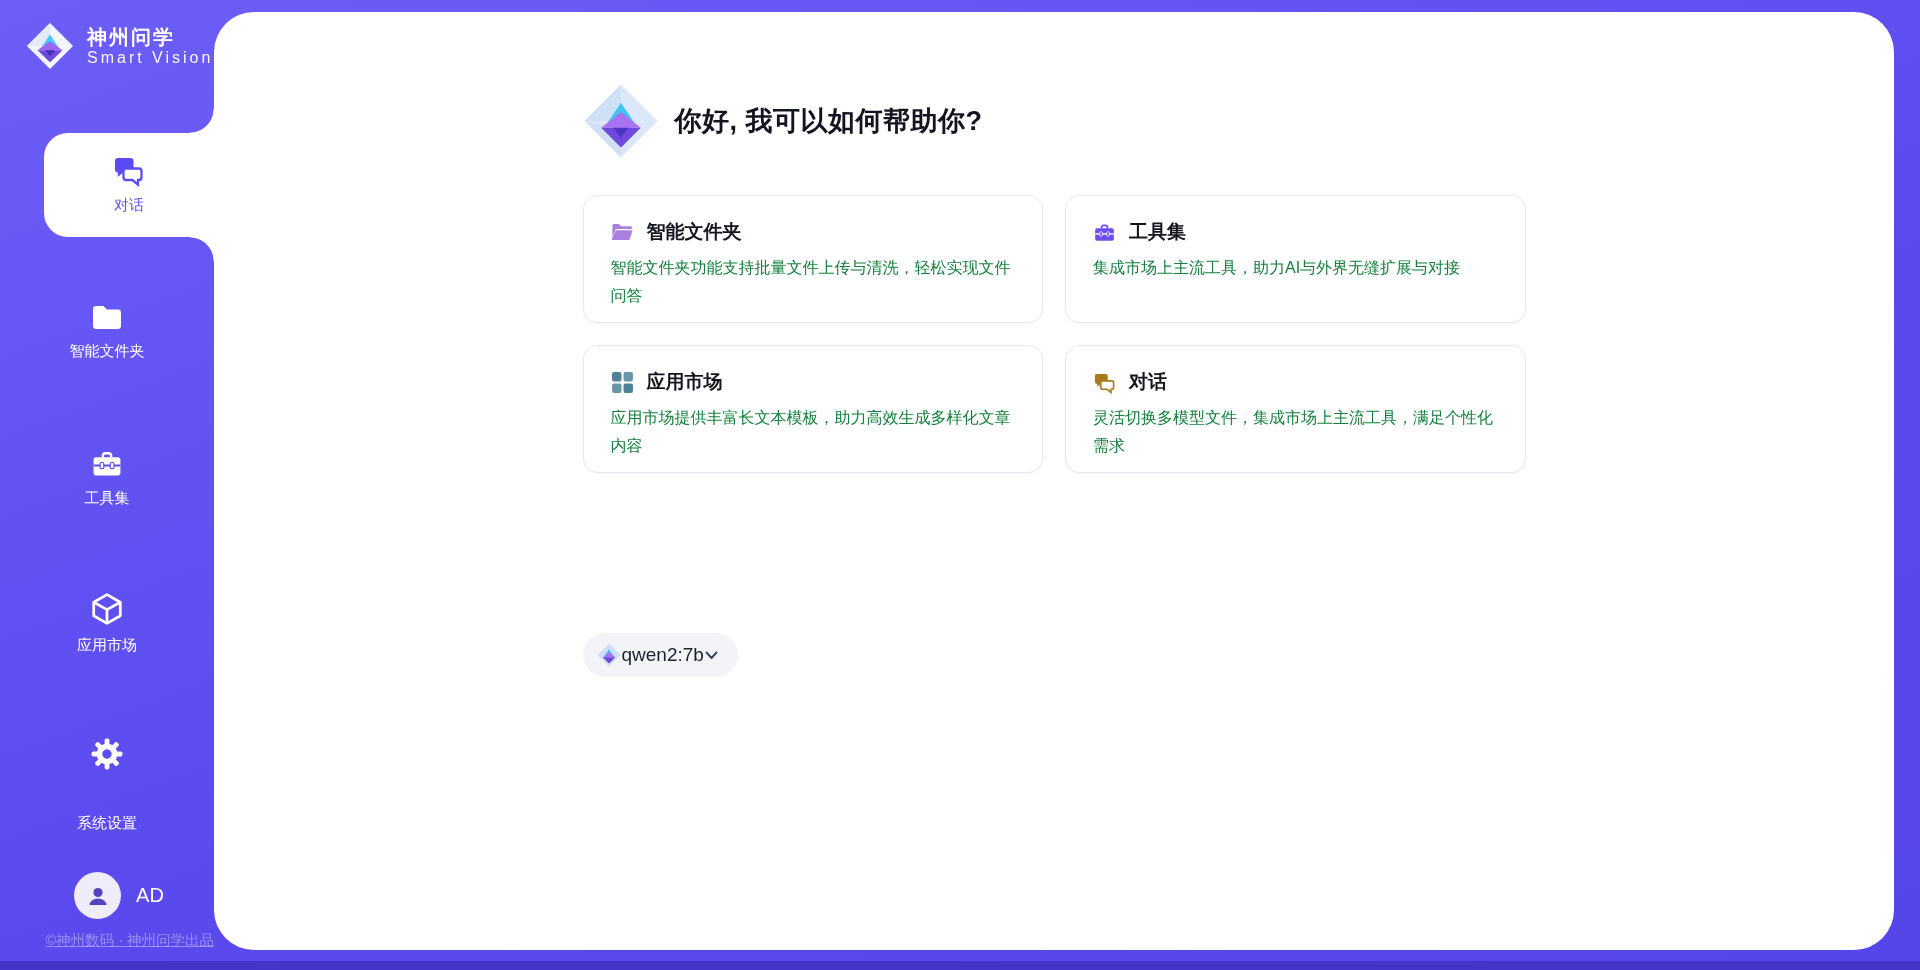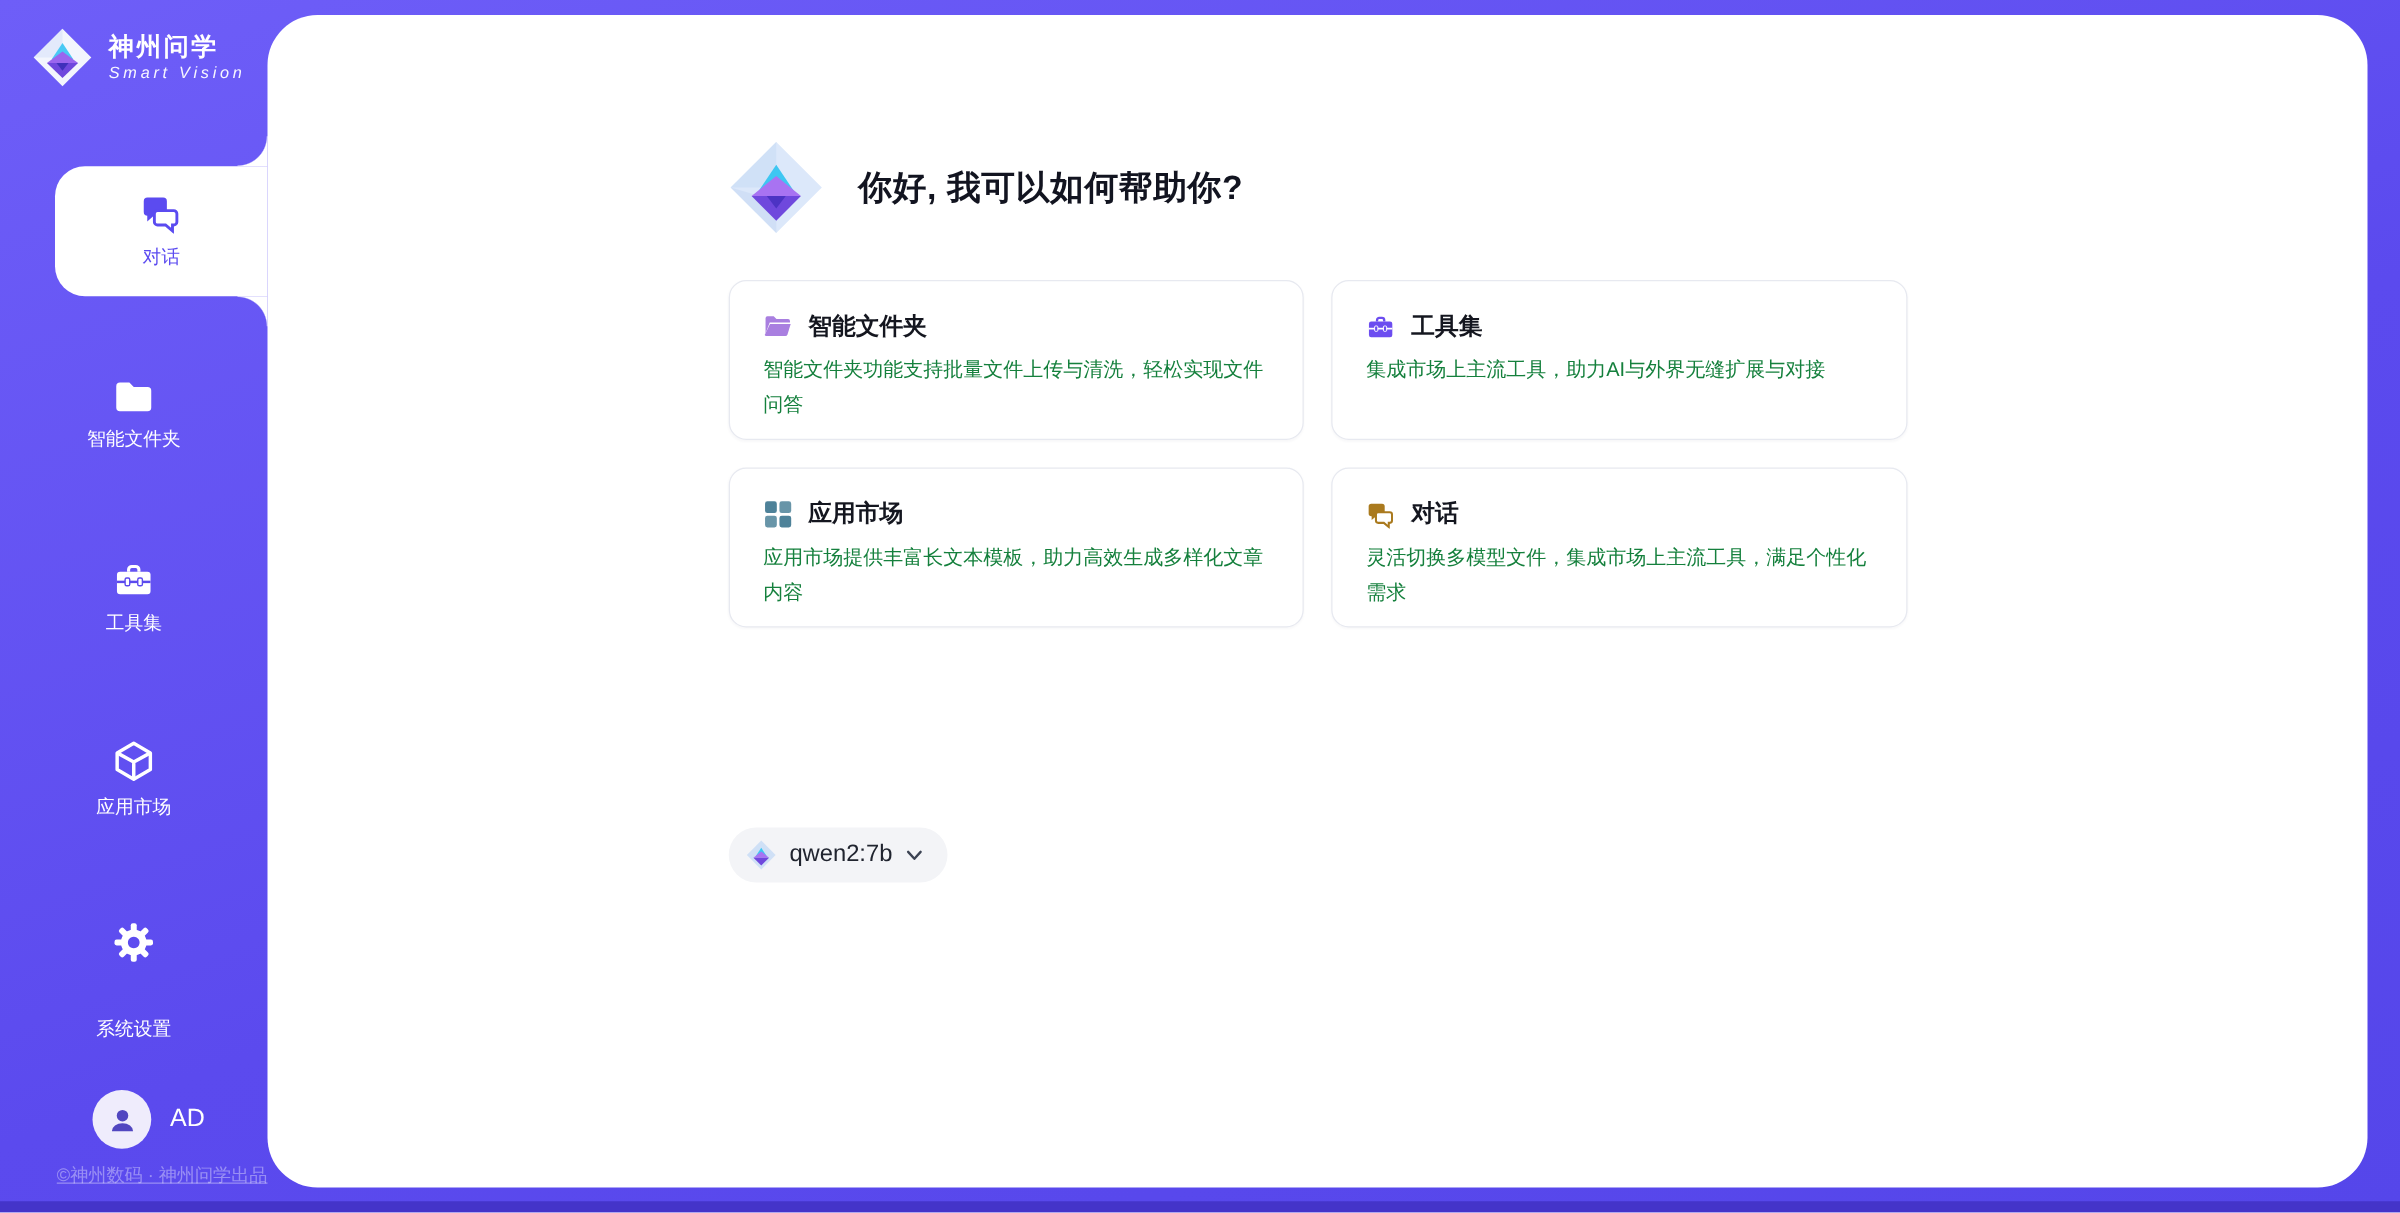--- a/index.html
+++ b/index.html
@@ -10,21 +10,21 @@
          background:linear-gradient(160deg,#6e5ef8 0%,#5b4aee 55%,#5546ea 100%); }
 
   .bottom-edge { position:absolute; left:0; bottom:0; width:100%; height:9px; background:#4434c9; }
 
   
   .sidebar { position:absolute; left:0; top:0; width:214px; height:970px; }
 
   .brand { position:absolute; left:26px; top:22px; display:flex; align-items:center; gap:13px; }
   .brand svg { width:48px; height:48px; }
   .brand-name { color:#fff; font-size:20px; font-weight:bold; letter-spacing:2px; line-height:1.1; }
-  .brand-sub { color:rgba(255,255,255,.95); font-size:13px; letter-spacing:3px; margin-top:1px;font-style:italic; }
+  .brand-sub { color:rgba(255,255,255,.95); font-size:16px; letter-spacing:3px; margin-top:1px; }
 
   .tab-active { position:absolute; left:44px; top:133px; width:170px; height:104px;
                 background:#fff; border-radius:24px 0 0 24px;
                 display:flex; flex-direction:column; align-items:center; justify-content:center; gap:9px;
                 cursor:pointer; }
   .tab-active::before { content:""; position:absolute; right:0; top:-24px; width:24px; height:24px;
                 background:radial-gradient(circle at 0 0, rgba(0,0,0,0) 23px, #fff 24px); }
   .tab-active::after  { content:""; position:absolute; right:0; bottom:-24px; width:24px; height:24px;
                 background:radial-gradient(circle at 0 100%, rgba(0,0,0,0) 23px, #fff 24px); }
   .tab-active .nav-label { color:#5b4bf0; }
@@ -42,33 +42,33 @@
 
   .side-footer { position:absolute; left:0; top:931px; width:214px; text-align:right;
                  color:rgba(255,255,255,.38); font-size:14.5px;text-decoration:underline; }
 
   
   .panel { position:absolute; left:214px; top:12px; width:1680px; height:938px;
            background:#fff; border-radius:40px; }
 
   .content { width:943px; margin:0 auto; }
 
-  .greeting { display:flex; align-items:center; gap:28px; padding-top:100px; }
+  .greeting { display:flex; align-items:center; gap:16px; padding-top:71px; }
   .greeting svg { width:76px; height:76px; }
   .greeting-text { font-size:27px; font-weight:bold; color:#121420; letter-spacing:.5px; }
 
   .cards { margin-top:36px; display:grid; grid-template-columns:1fr 1fr; gap:22px; }
   .card { height:128px; border:1px solid #e7e9f0; border-radius:14px; background:#fff;
           padding:23px 27px 0 27px; cursor:pointer; box-shadow:0 1px 2px rgba(30,35,60,.03); }
   .card-head { display:flex; align-items:center; gap:13px; }
   .card-head svg { width:23px; height:23px; flex:none; }
   .card-title { font-size:19px; font-weight:bold; color:#14161f; }
   .card-desc { margin-top:9px; font-size:16px; line-height:28px; color:#15803d; }
 
-  .model-pill { margin-top:160px; display:inline-flex; align-items:center; gap:11px;
+  .model-pill { margin-top:160px; display:inline-flex; align-items:center; gap:1px;
                 height:44px; padding:0 20px 0 14px; border-radius:22px; background:#f3f4f7; cursor:pointer; }
   .model-pill .mlogo { width:24px; height:24px; }
   .model-name { font-size:19px; color:#20242f; }
 
   .composer { margin-top:11px; position:relative; width:943px; height:137px;
               border:1px solid #e6e8ee; border-radius:16px; background:#fff;
               box-shadow:0 1px 3px rgba(30,35,60,.04); }
   .composer textarea { position:absolute; left:22px; top:20px; width:860px; height:58px;
               border:none; outline:none; resize:none; font-family:inherit;
               font-size:18px; color:#333a46; background:transparent; }

